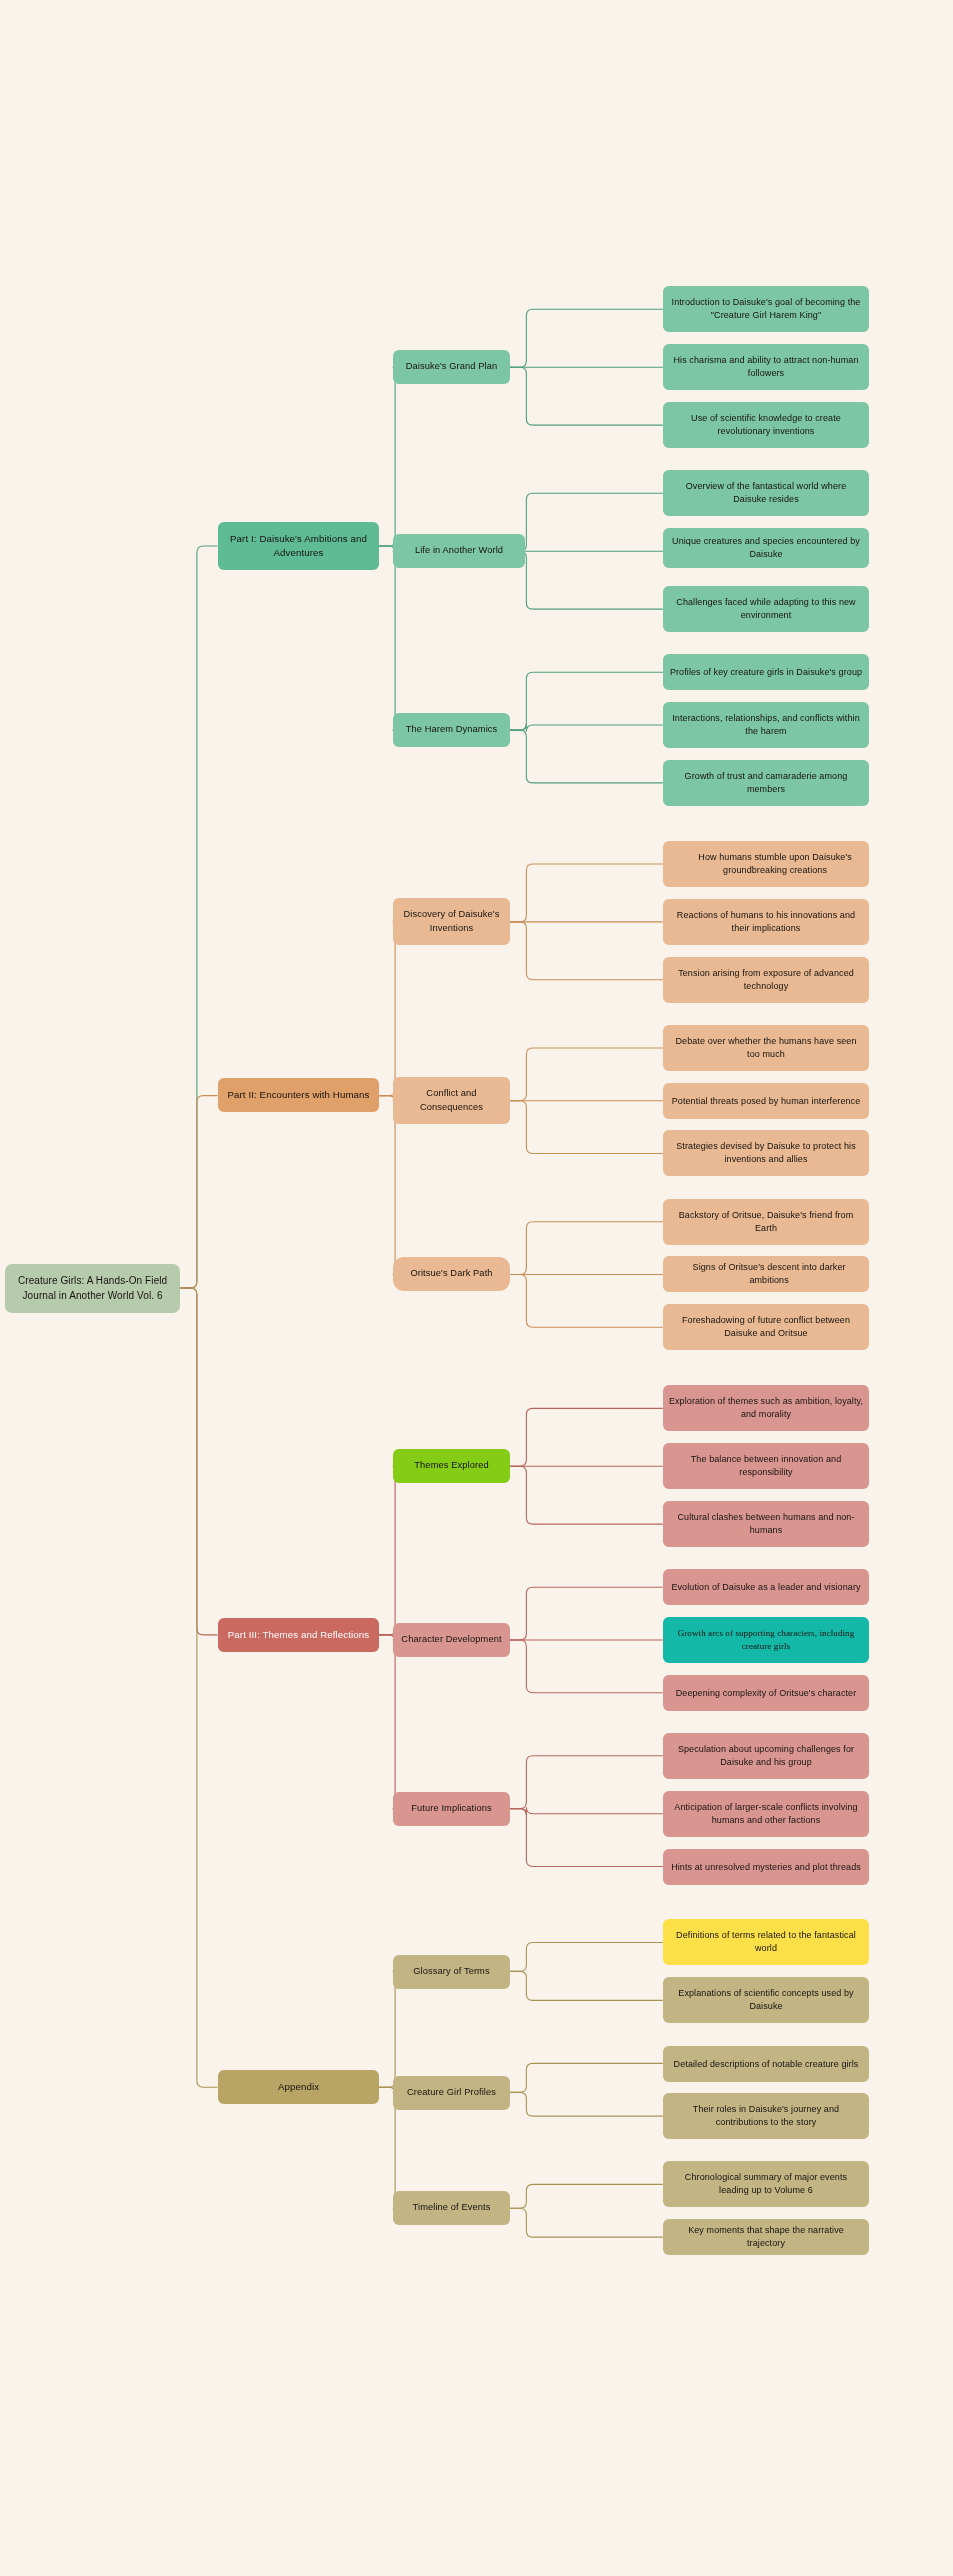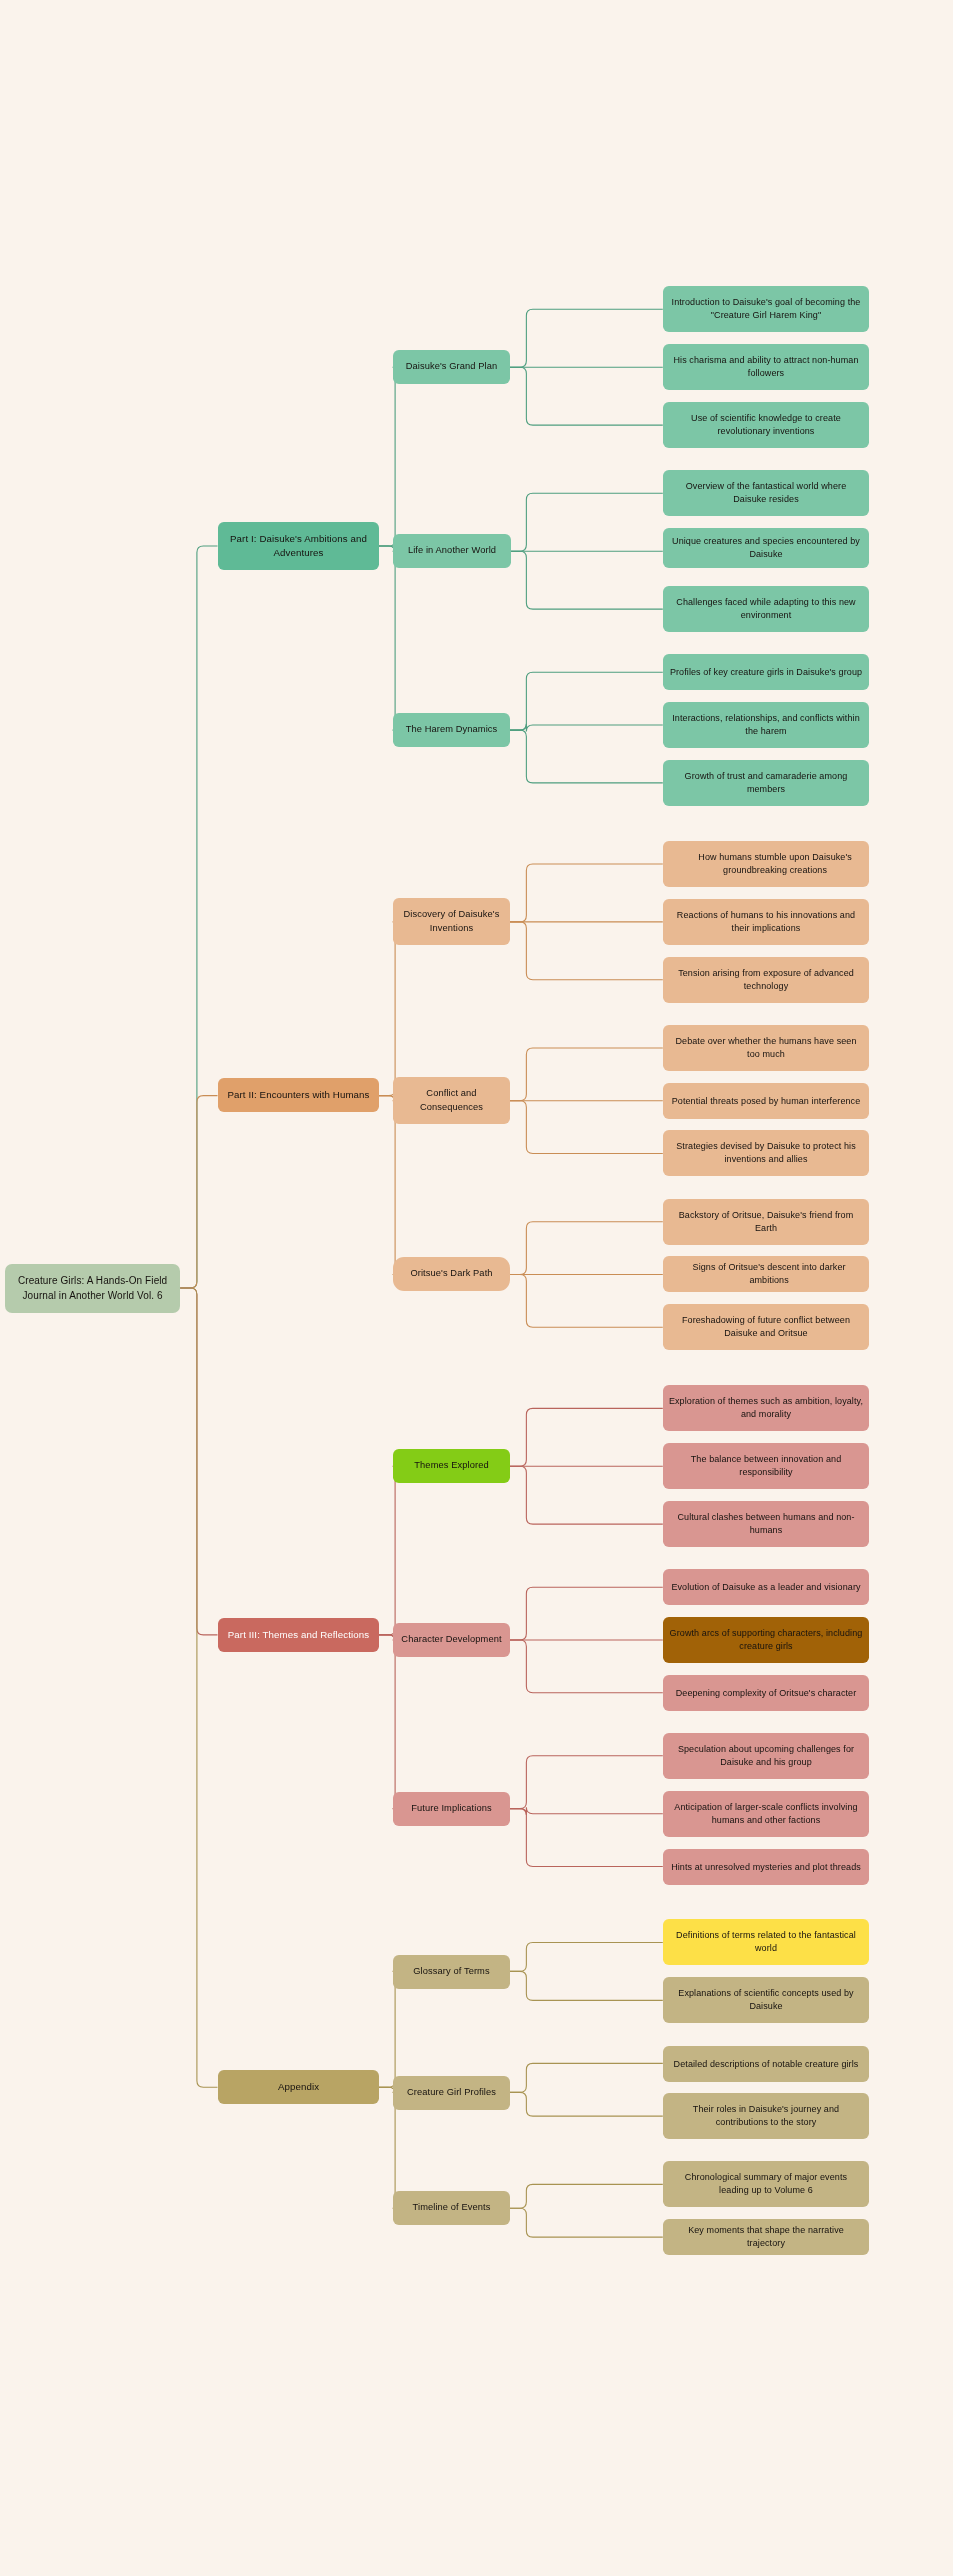--- a/index.html
+++ b/index.html
@@ -109,21 +109,21 @@
       <path d="M 792 3431 L 808 3431 Q 818 3431 818 3421 L 818 3404 Q 818 3394 828 3394 L 1030 3394" fill="none" stroke="#a89352" stroke-width="1.7"></path>
       <path d="M 792 3431 L 808 3431 Q 818 3431 818 3441 L 818 3466 Q 818 3476 828 3476 L 1030 3476" fill="none" stroke="#a89352" stroke-width="1.7"></path>
     </svg>
   <div id="node-layer">
       <div class="node node-root" style="left: 5.1px; top: 1264px; width: 175px; height: 49px; background: rgb(181, 203, 172); font-size: 10px; color: rgb(22, 18, 15);">Creature Girls: A Hands-On Field Journal in Another World Vol. 6</div>
       <div class="node node-branch" style="left: 218px; top: 522px; width: 161px; height: 48px; background: rgb(95, 186, 150); font-size: 9.7px; color: rgb(22, 18, 15);">Part I: Daisuke's Ambitions and Adventures</div>
       <div class="node node-topic" style="left: 393px; top: 350px; width: 117px; height: 34px; background: rgb(124, 198, 166); font-size: 9.3px; color: rgb(22, 18, 15);">Daisuke's Grand Plan</div>
       <div class="node node-leaf" style="left: 663px; top: 286px; width: 206px; height: 46px; background: rgb(124, 198, 166); font-size: 9px; color: rgb(22, 18, 15);">Introduction to Daisuke's goal of becoming the "Creature Girl Harem King"</div>
       <div class="node node-leaf" style="left: 663px; top: 344px; width: 206px; height: 46px; background: rgb(124, 198, 166); font-size: 9px; color: rgb(22, 18, 15);">His charisma and ability to attract non-human followers</div>
       <div class="node node-leaf" style="left: 663px; top: 402px; width: 206px; height: 46px; background: rgb(124, 198, 166); font-size: 9px; color: rgb(22, 18, 15);">Use of scientific knowledge to create revolutionary inventions</div>
-      <div class="node node-topic" style="left: 393px; top: 534px; width: 118px; height: 34px; background: rgb(124, 198, 166); font-size: 9.3px; color: rgb(22, 18, 15);">Life in Another World</div>
+      <div class="node node-topic" style="left: 393px; top: 534px; width: 132px; height: 34px; background: rgb(124, 198, 166); font-size: 9.3px; color: rgb(22, 18, 15);">Life in Another World</div>
       <div class="node node-leaf" style="left: 663px; top: 470px; width: 206px; height: 46px; background: rgb(124, 198, 166); font-size: 9px; color: rgb(22, 18, 15);">Overview of the fantastical world where Daisuke resides</div>
       <div class="node node-leaf" style="left: 663px; top: 528px; width: 206px; height: 40px; background: rgb(124, 198, 166); font-size: 9px; color: rgb(22, 18, 15);">Unique creatures and species encountered by Daisuke</div>
       <div class="node node-leaf" style="left: 663px; top: 586px; width: 206px; height: 46px; background: rgb(124, 198, 166); font-size: 9px; color: rgb(22, 18, 15);">Challenges faced while adapting to this new environment</div>
       <div class="node node-topic" style="left: 393px; top: 713px; width: 117px; height: 34px; background: rgb(124, 198, 166); font-size: 9.3px; color: rgb(22, 18, 15);">The Harem Dynamics</div>
       <div class="node node-leaf" style="left: 663px; top: 654px; width: 206px; height: 36px; background: rgb(124, 198, 166); font-size: 9px; color: rgb(22, 18, 15);">Profiles of key creature girls in Daisuke's group</div>
       <div class="node node-leaf" style="left: 663px; top: 702px; width: 206px; height: 46px; background: rgb(124, 198, 166); font-size: 9px; color: rgb(22, 18, 15);">Interactions, relationships, and conflicts within the harem</div>
       <div class="node node-leaf" style="left: 663px; top: 760px; width: 206px; height: 46px; background: rgb(124, 198, 166); font-size: 9px; color: rgb(22, 18, 15);">Growth of trust and camaraderie among members</div>
       <div class="node node-branch" style="left: 218px; top: 1078px; width: 161px; height: 34px; background: rgb(224, 160, 106); font-size: 9.7px; color: rgb(22, 18, 15);">Part II: Encounters with Humans</div>
       <div class="node node-topic" style="left: 393px; top: 898px; width: 117px; height: 47px; background: rgb(232, 185, 146); font-size: 9.3px; color: rgb(22, 18, 15);">Discovery of Daisuke's Inventions</div>
       <div class="node node-leaf" style="left: 663px; top: 841px; width: 206px; height: 46px; background: rgb(232, 185, 146); font-size: 9px; color: rgb(22, 18, 15); padding-left: 24px;">How humans stumble upon Daisuke's groundbreaking creations</div>
@@ -137,21 +137,21 @@
       <div class="node node-leaf" style="left: 663px; top: 1199px; width: 206px; height: 46px; background: rgb(232, 185, 146); font-size: 9px; color: rgb(22, 18, 15);">Backstory of Oritsue, Daisuke's friend from Earth</div>
       <div class="node node-leaf" style="left: 663px; top: 1256px; width: 206px; height: 36px; background: rgb(232, 185, 146); font-size: 9px; color: rgb(22, 18, 15); padding-left: 12px;">Signs of Oritsue's descent into darker ambitions</div>
       <div class="node node-leaf" style="left: 663px; top: 1304px; width: 206px; height: 46px; background: rgb(232, 185, 146); font-size: 9px; color: rgb(22, 18, 15);">Foreshadowing of future conflict between Daisuke and Oritsue</div>
       <div class="node node-branch" style="left: 218px; top: 1618px; width: 161px; height: 34px; background: rgb(201, 105, 95); font-size: 9.7px; color: rgb(255, 255, 255);">Part III: Themes and Reflections</div>
       <div class="node node-topic" style="left: 393px; top: 1449px; width: 117px; height: 34px; background: #84cc16; font-size: 9.3px; color: rgb(22, 18, 15);">Themes Explored</div>
       <div class="node node-leaf" style="left: 663px; top: 1385px; width: 206px; height: 46px; background: rgb(217, 150, 145); font-size: 9px; color: rgb(22, 18, 15);">Exploration of themes such as ambition, loyalty, and morality</div>
       <div class="node node-leaf" style="left: 663px; top: 1443px; width: 206px; height: 46px; background: rgb(217, 150, 145); font-size: 9px; color: rgb(22, 18, 15);">The balance between innovation and responsibility</div>
       <div class="node node-leaf" style="left: 663px; top: 1501px; width: 206px; height: 46px; background: rgb(217, 150, 145); font-size: 9px; color: rgb(22, 18, 15);">Cultural clashes between humans and non-humans</div>
       <div class="node node-topic" style="left: 393px; top: 1623px; width: 117px; height: 34px; background: rgb(217, 150, 145); font-size: 9.3px; color: rgb(22, 18, 15);">Character Development</div>
       <div class="node node-leaf" style="left: 663px; top: 1569px; width: 206px; height: 36px; background: rgb(217, 150, 145); font-size: 9px; color: rgb(22, 18, 15);">Evolution of Daisuke as a leader and visionary</div>
-      <div class="node node-leaf" style="left: 663px; top: 1617px; width: 206px; height: 46px; background: #a16207; font-size: 9px; color: rgb(22, 18, 15);">Growth arcs of supporting characters, including creature girls</div>
+      <div class="node node-leaf" style="left: 663px; top: 1617px; width: 206px; height: 46px; background: #14b8a6; font-size: 9px; color: rgb(22, 18, 15); font-family: Liberation Serif, serif;">Growth arcs of supporting characters, including creature girls</div>
       <div class="node node-leaf" style="left: 663px; top: 1675px; width: 206px; height: 36px; background: rgb(217, 150, 145); font-size: 9px; color: rgb(22, 18, 15);">Deepening complexity of Oritsue's character</div>
       <div class="node node-topic" style="left: 393px; top: 1792px; width: 117px; height: 34px; background: rgb(217, 150, 145); font-size: 9.3px; color: rgb(22, 18, 15);">Future Implications</div>
       <div class="node node-leaf" style="left: 663px; top: 1733px; width: 206px; height: 46px; background: rgb(217, 150, 145); font-size: 9px; color: rgb(22, 18, 15);">Speculation about upcoming challenges for Daisuke and his group</div>
       <div class="node node-leaf" style="left: 663px; top: 1791px; width: 206px; height: 46px; background: rgb(217, 150, 145); font-size: 9px; color: rgb(22, 18, 15);">Anticipation of larger-scale conflicts involving humans and other factions</div>
       <div class="node node-leaf" style="left: 663px; top: 1849px; width: 206px; height: 36px; background: rgb(217, 150, 145); font-size: 9px; color: rgb(22, 18, 15);">Hints at unresolved mysteries and plot threads</div>
       <div class="node node-branch" style="left: 218px; top: 2070px; width: 161px; height: 34px; background: rgb(184, 164, 100); font-size: 9.7px; color: rgb(22, 18, 15);">Appendix</div>
       <div class="node node-topic" style="left: 393px; top: 1955px; width: 117px; height: 34px; background: rgb(195, 180, 132); font-size: 9.3px; color: rgb(22, 18, 15);">Glossary of Terms</div>
       <div class="node node-leaf" style="left: 663px; top: 1919px; width: 206px; height: 46px; background: #fde047; font-size: 9px; color: rgb(22, 18, 15);">Definitions of terms related to the fantastical world</div>
       <div class="node node-leaf" style="left: 663px; top: 1977px; width: 206px; height: 46px; background: rgb(195, 180, 132); font-size: 9px; color: rgb(22, 18, 15);">Explanations of scientific concepts used by Daisuke</div>
       <div class="node node-topic" style="left: 393px; top: 2076px; width: 117px; height: 34px; background: rgb(195, 180, 132); font-size: 9.3px; color: rgb(22, 18, 15);">Creature Girl Profiles</div>

